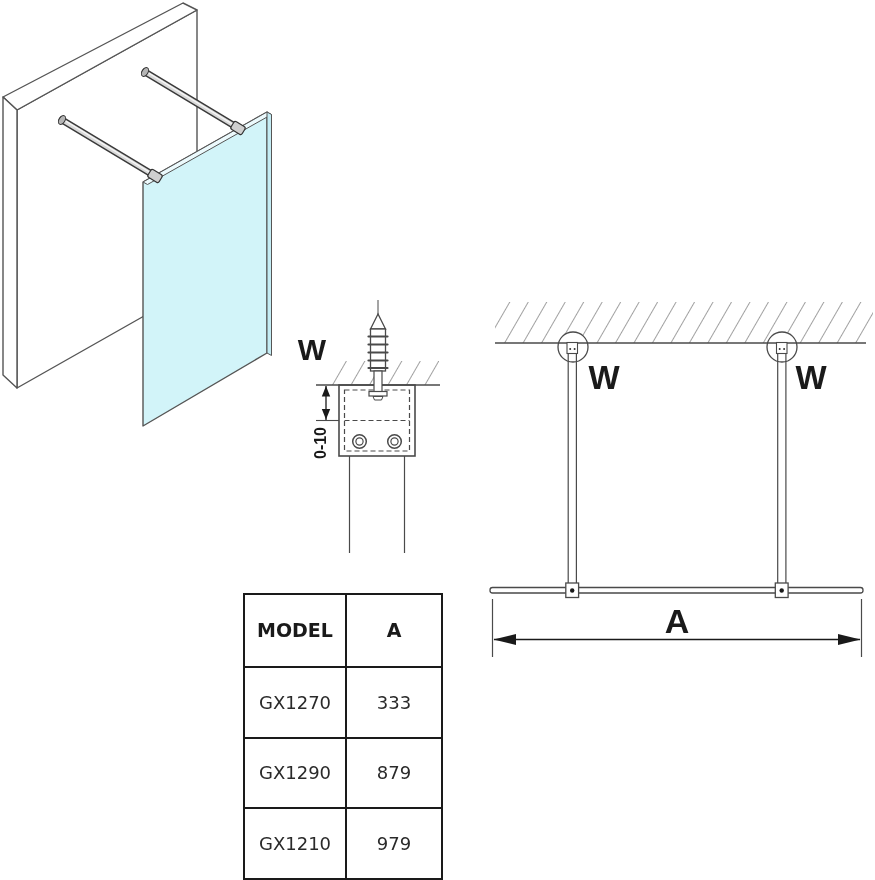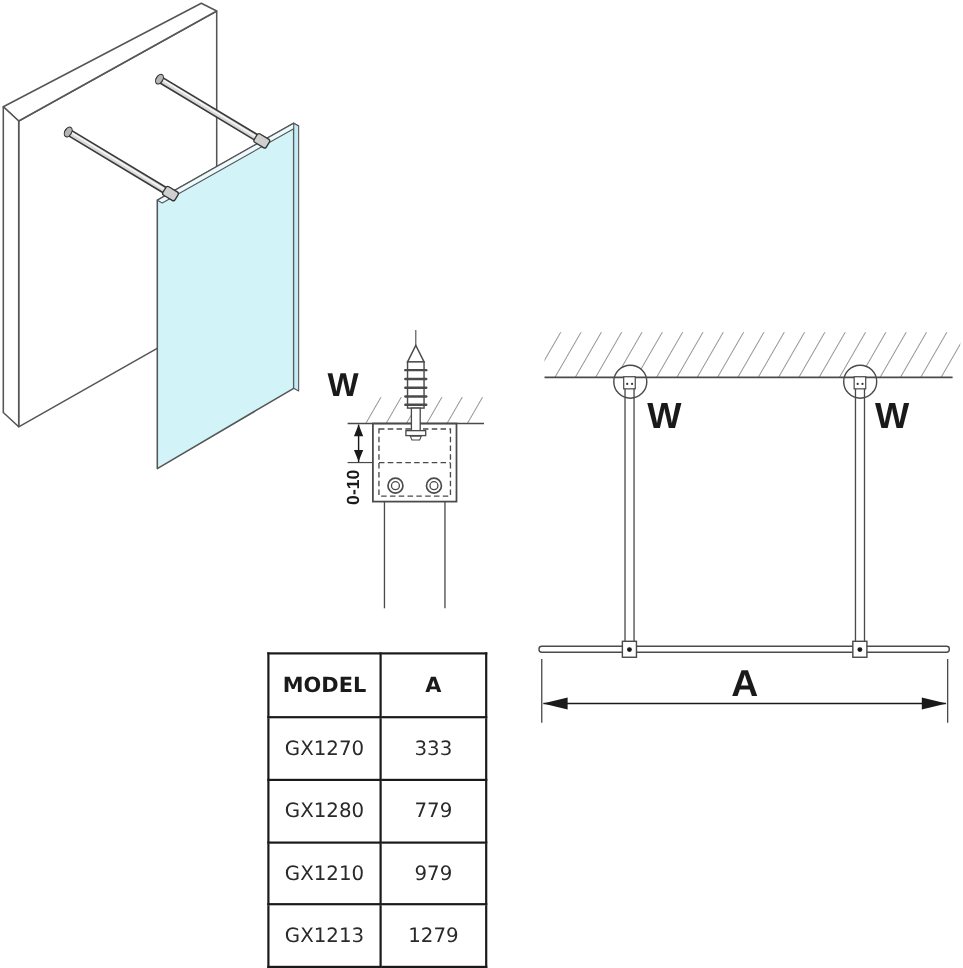--- a/index.html
+++ b/index.html
@@ -151,27 +151,23 @@
   <tbody>
     <tr>
       <th>MODEL</th>
       <th>A</th>
     </tr>
     <tr>
       <td>GX1270</td>
       <td>333</td>
     </tr>
     <tr>
-      <td>GX1280</td>
-      <td>779</td>
+      <td>GX1290</td>
+      <td>879</td>
     </tr>
     <tr>
       <td>GX1210</td>
       <td>979</td>
-    </tr>
-    <tr>
-      <td>GX1213</td>
-      <td>1279</td>
     </tr>
   </tbody>
 </table>
 
 </div>
 
 </body></html>

